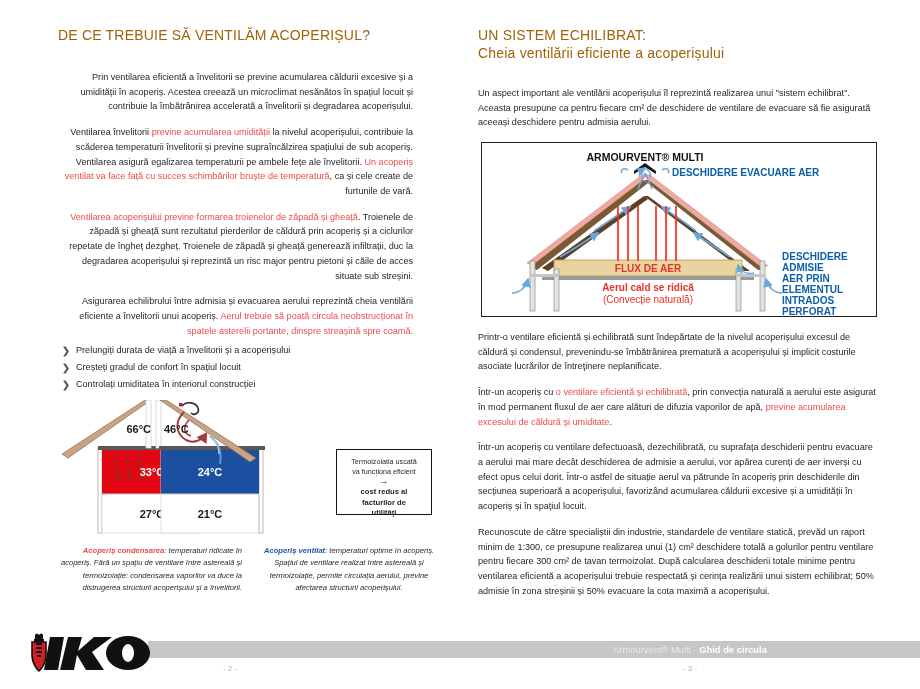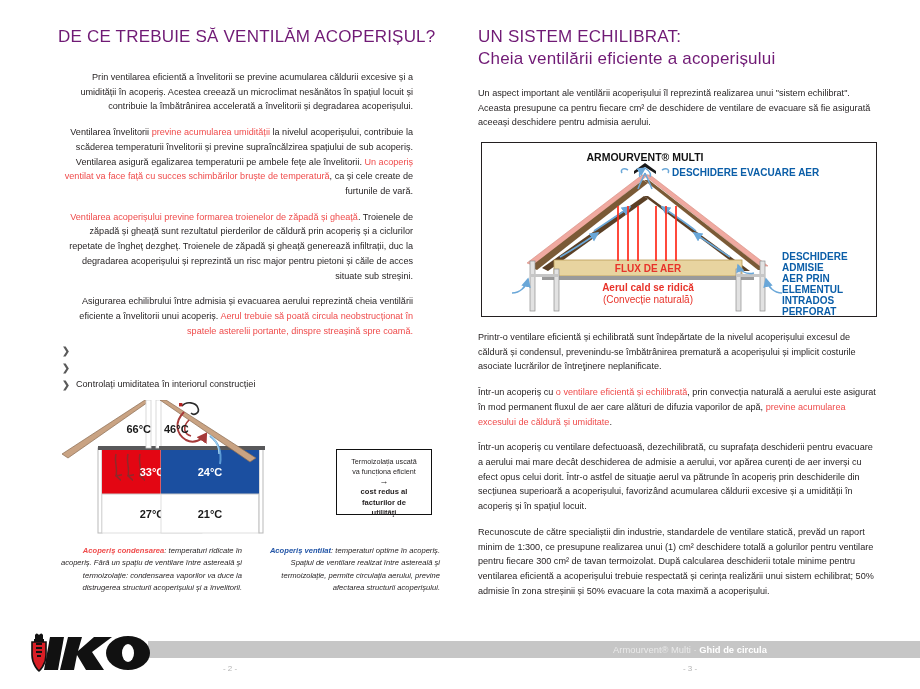--- a/index.html
+++ b/index.html
@@ -19,22 +19,22 @@
     position: absolute;
     top: 0;
     width: 460px;
     height: 689px;
   }
   .col-left  { left: 0; }
   .col-right { left: 460px; }
 
   .heading {
     position: absolute;
-    color: #701a75;
-    font-size: 17px;
+    color: #a16207;
+    font-size: 14px;
     font-weight: 400;
     letter-spacing: 0.2px;
     line-height: 1.32;
   }
   .heading .l2 { display: block; }
 
   .body-text {
     position: absolute;
     font-size: 9.1px;
     line-height: 1.62;
@@ -92,21 +92,21 @@
     gap: 16px;
   }
   .caption {
     width: 182px;
     font-size: 7.6px;
     line-height: 1.62;
     font-style: italic;
     color: #231f20;
   }
   .caption.left  { text-align: right; }
-  .caption.right { text-align: right; }
+  .caption.right { text-align: center; }
   .caption .title-red  { color: #ef4b4b; font-weight: bold; }
   .caption .title-blue { color: #2154a6; font-weight: bold; }
 
   
   .vent-fig {
     position: absolute;
     left: 481px; top: 142px;
     width: 396px; height: 175px;
     border: 1.4px solid #231f20;
     background: #fff;
@@ -160,23 +160,25 @@
     <div class="body-text" style="left:58px; top:70px; width:355px;text-align:right;">
       <p>Prin ventilarea eficientă a învelitorii se previne acumularea căldurii excesive și a umidității în acoperiș. Acestea creează un microclimat nesănătos în spațiul locuit și contribuie la îmbătrânirea accelerată a învelitorii și degradarea acoperișului.</p>
       <p><span>Ventilarea învelitorii </span><span class="hl">previne acumularea umidității</span><span> la nivelul acoperișului, contribuie la scăderea temperaturii învelitorii și previne supraîncălzirea spațiului de sub acoperiș. Ventilarea asigură egalizarea temperaturii pe ambele fețe ale învelitorii. </span><span class="hl">Un acoperiș ventilat va face față cu succes schimbărilor bruște de temperatură</span><span>, ca și cele create de furtunile de vară.</span></p>
       <p><span class="hl">Ventilarea acoperișului previne formarea troienelor de zăpadă și gheață</span><span>. Troienele de zăpadă și gheață sunt rezultatul pierderilor de căldură prin acoperiș și a ciclurilor repetate de îngheț dezgheț. Troienele de zăpadă și gheață generează infiltrații, duc la degradarea acoperișului și reprezintă un risc major pentru pietoni și căile de acces situate sub streșini.</span></p>
       <p><span>Asigurarea echilibrului între admisia și evacuarea aerului reprezintă cheia ventilării eficiente a învelitorii unui acoperiș. </span><span class="hl">Aerul trebuie să poată circula neobstrucționat în spatele asterelii portante, dinspre streașină spre coamă.</span></p>
     </div>
 
     <div class="bullets" style="left:60px; top:342px; width:360px;">
       <div class="row">
         <span class="chev">❯</span>
+        <span>Prelungiți durata de viață a învelitorii și a acoperișului</span>
       </div>
       <div class="row">
         <span class="chev">❯</span>
+        <span>Creșteți gradul de confort în spațiul locuit</span>
       </div>
       <div class="row">
         <span class="chev">❯</span>
         <span>Controlați umiditatea în interiorul construcției</span>
       </div>
     </div>
 
     <div class="house-fig">
       <svg width="340" height="135" viewBox="0 0 340 135" xmlns="http://www.w3.org/2000/svg">
         <defs>

